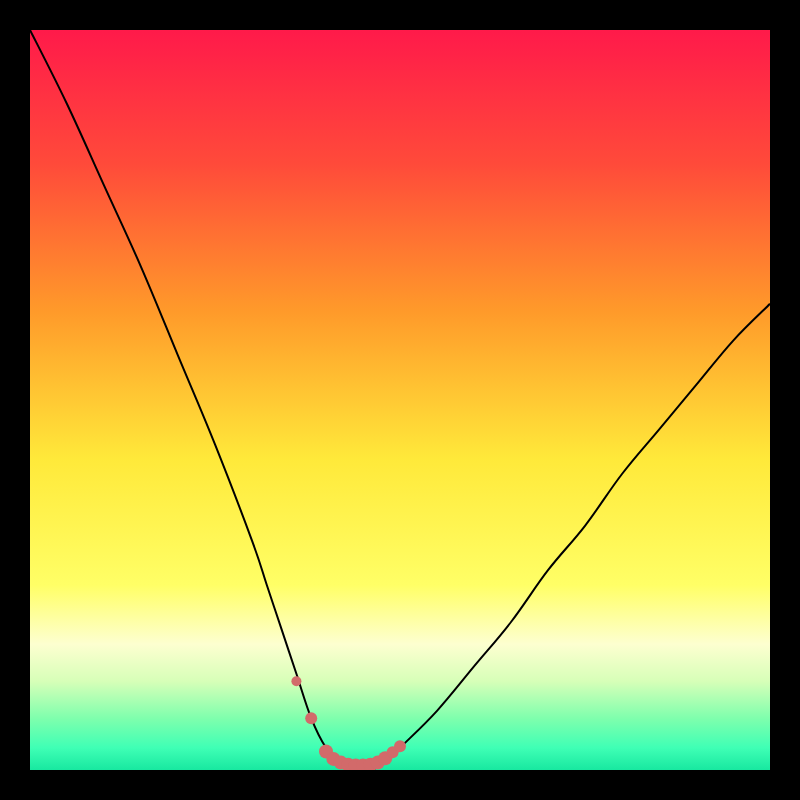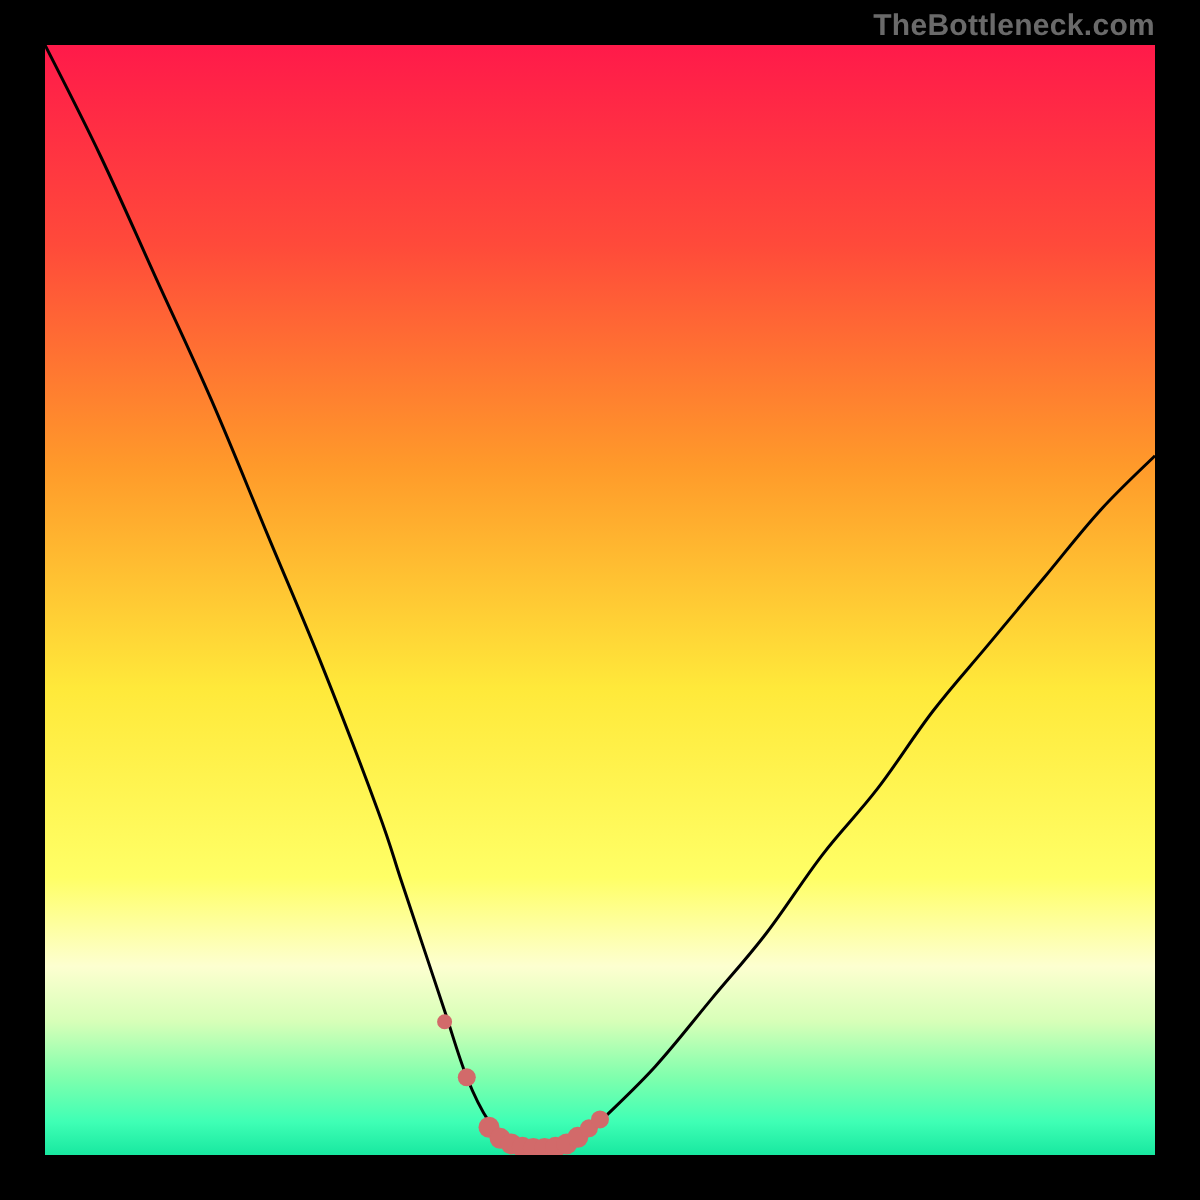--- a/index.html
+++ b/index.html
@@ -46,21 +46,20 @@
     left: 0;
     top: 0;
     width: 100%;
     height: 100%;
   }
 </style>
 </head>
 <body>
 
 <div class="container">
-  <div class="watermark">TheBottleneck.com</div>
 
   <div class="plot-area">
     <svg class="gradient-bg" viewBox="0 0 740 740" preserveAspectRatio="none">
       <defs>
         <linearGradient id="bg-grad" x1="0" y1="0" x2="0" y2="1">
             <stop offset="0%" stop-color="#ff1a4a"></stop>
             <stop offset="18%" stop-color="#ff4a3a"></stop>
             <stop offset="38%" stop-color="#ff9a2a"></stop>
             <stop offset="58%" stop-color="#ffe93a"></stop>
             <stop offset="75%" stop-color="#ffff66"></stop>

